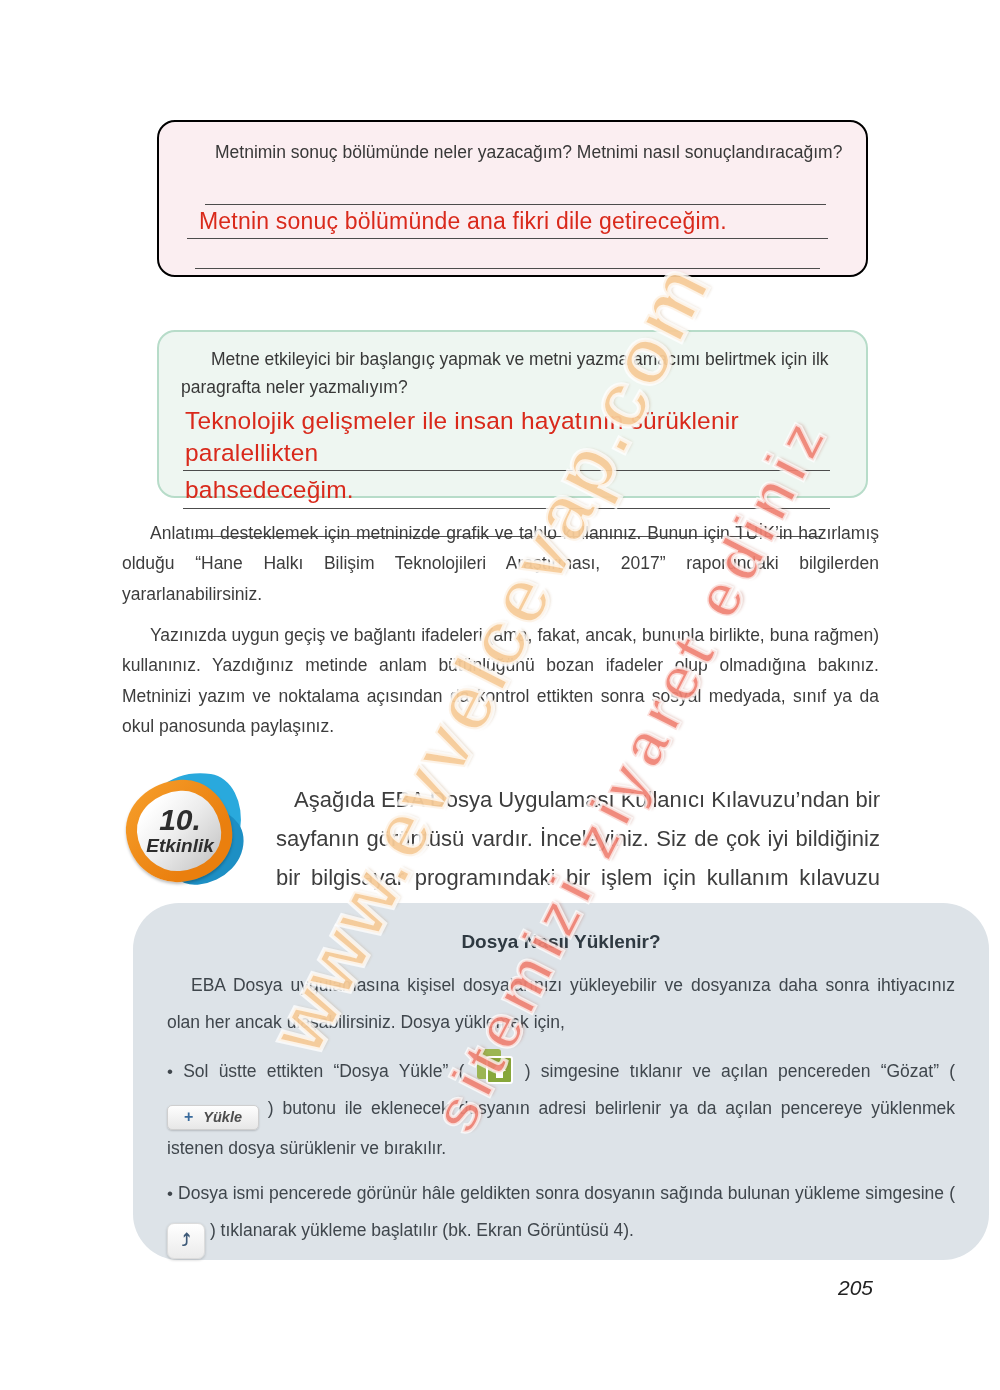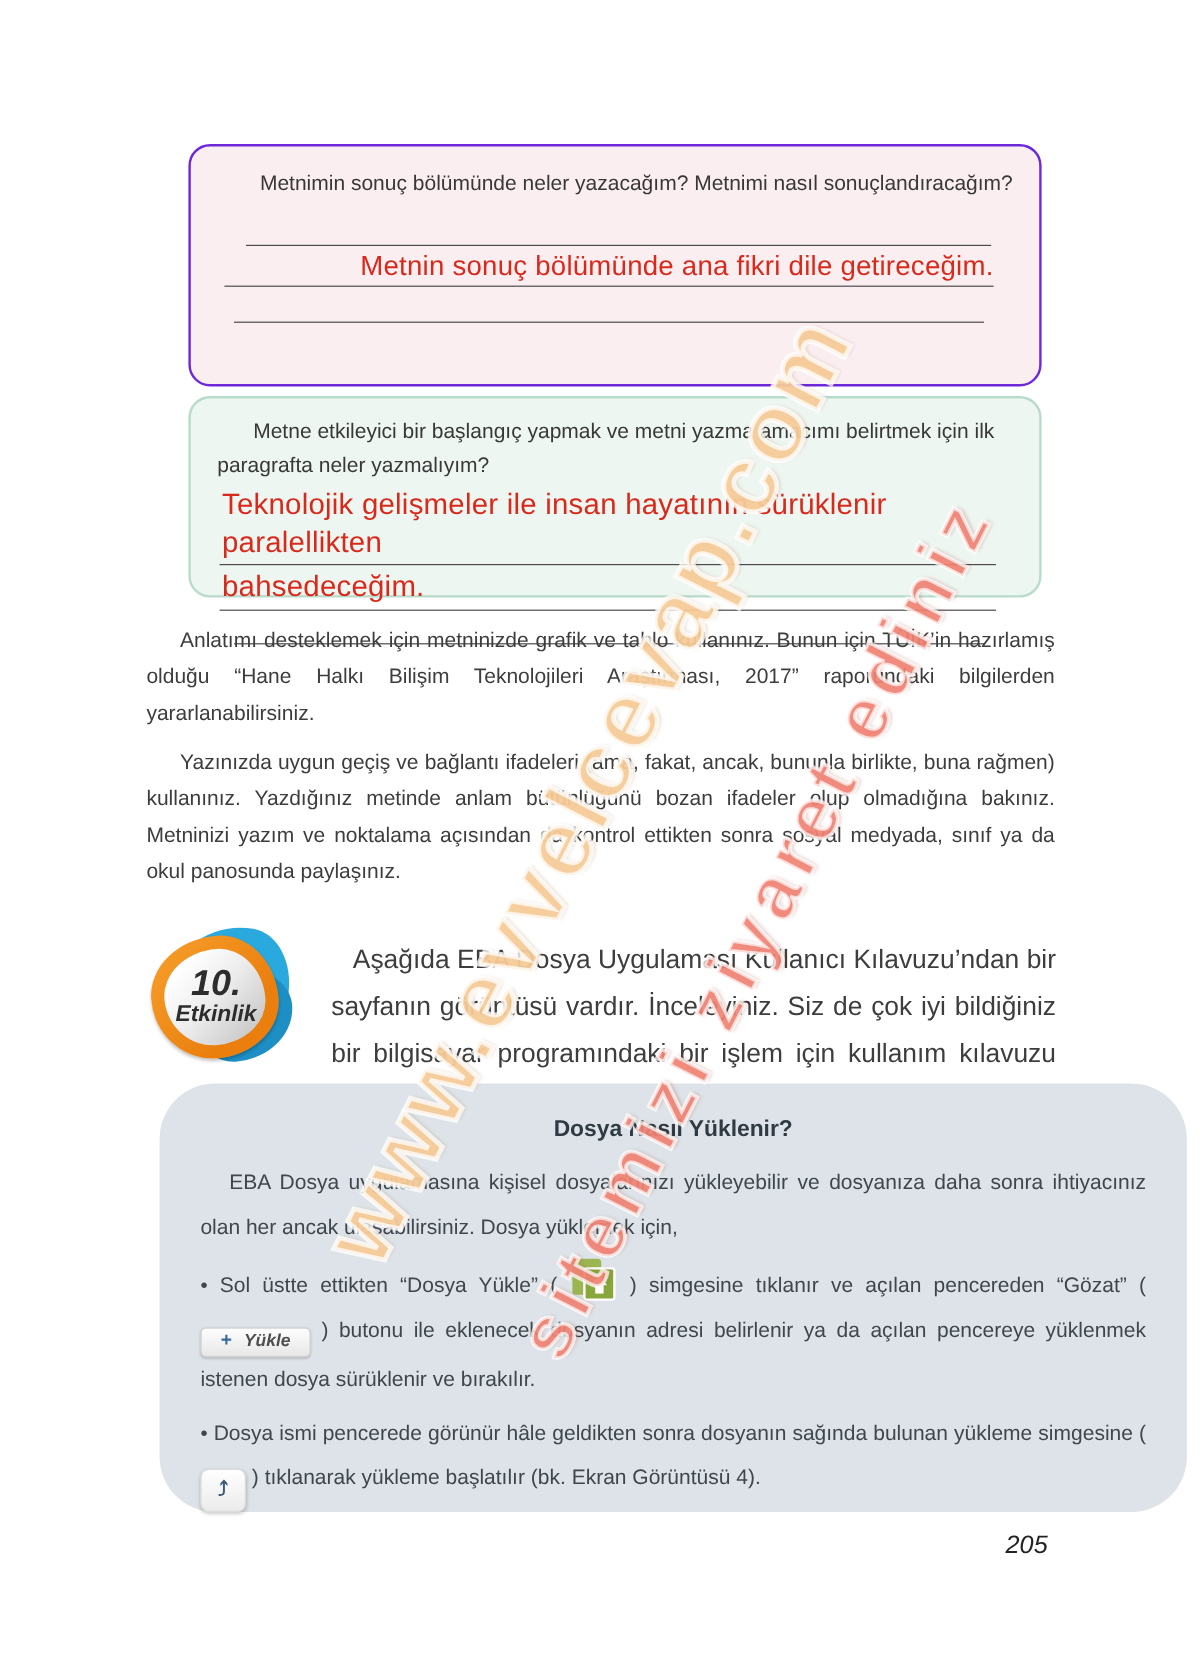--- a/index.html
+++ b/index.html
@@ -4,21 +4,21 @@
 <style>
   html,body{margin:0;padding:0;background:#ffffff;}
   .page{
     position:relative; width:1000px; height:1390px; background:#ffffff;
     overflow:hidden; font-family:"Liberation Sans", sans-serif; color:#3b3b3b;
   }
 
   
   .qbox{position:absolute; left:157px; width:711px; box-sizing:border-box;
         border-radius:18px; padding:16px 22px 0 22px;}
-  .qbox.pink{top:120px; height:202px; background:#fbeef1; border:2px solid #6d28d9;text-align:right;}
+  .qbox.pink{top:120px; height:157px; background:#fbeef1; border:2px solid #000000;}
   .qbox.green{top:330px; height:168px; background:#eef6f1; border:2px solid #b7dcc9; padding-top:13px;}
   .qtext{margin:0; font-size:17.5px; line-height:1.62; color:#383838; text-indent:34px;}
   .qbox.green .qtext{text-indent:30px;}
   .ansrow{border-bottom:1.7px solid #4c4c4c;}
   .rowA{height:26px; margin:12px 18px 0 24px;}
   .rowB{margin:0 16px 0 6px; padding:1px 0 1px 12px;}
   .rowC{height:29px; margin:0 24px 0 14px;}
   .anstext{font-size:23px; line-height:1.32; color:#d9291b; letter-spacing:.2px;}
   .qbox.green .rowB{margin:2px 14px 0 2px; padding-left:2px;}
   .qbox.green .anstext{font-size:24.5px;}

